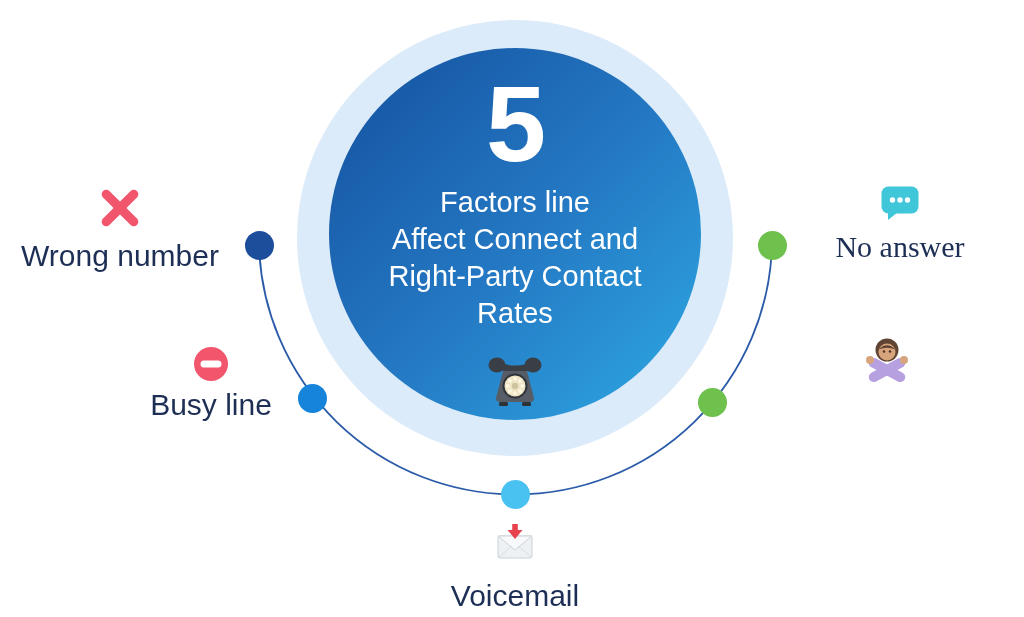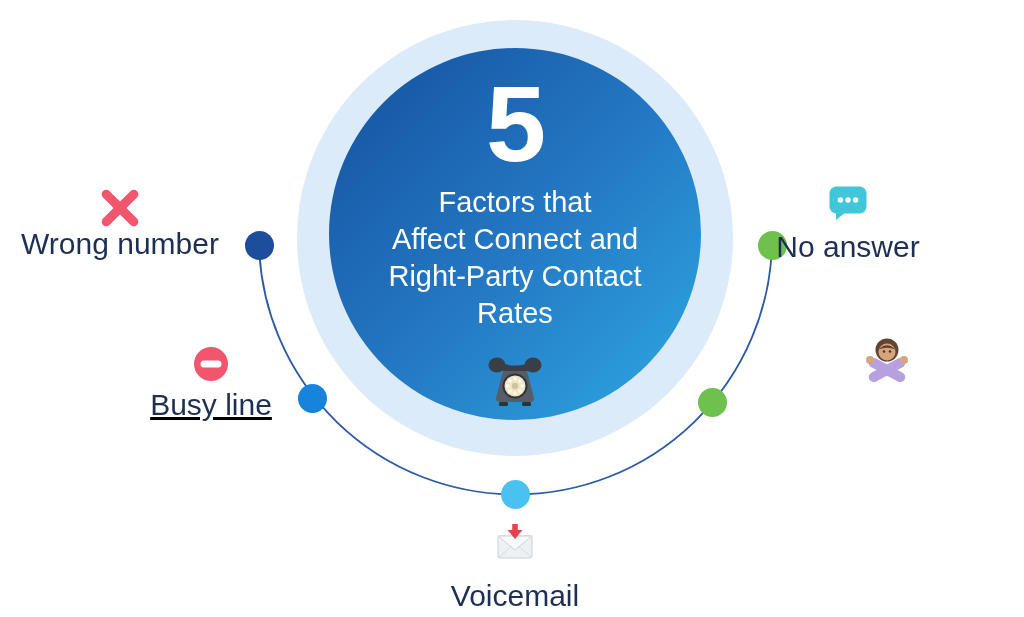--- a/index.html
+++ b/index.html
@@ -33,40 +33,40 @@
   .dot-green-lower{left:698px;top:388px;}
   .dot-green-upper{left:758px;top:231px;}
   .factor{
     position:absolute;display:flex;flex-direction:column;align-items:center;
   }
   .factor-label{
     color:#1e2f55;font-size:30px;line-height:32px;font-weight:500;
     text-align:center;white-space:pre-line;
   }
   .f-wrong-number{left:12px;top:188px;width:216px;}
-  .f-wrong-number .factor-label{margin-top:0px;}
-  .f-busy-line{left:146px;top:347px;width:130px;text-decoration:underline;}
+  .f-wrong-number .factor-label{margin-top:12px;}
+  .f-busy-line{left:146px;top:347px;width:130px;}
   .f-busy-line .factor-label{margin-top:8px;}
   .f-voicemail{left:435px;top:524px;width:160px;}
   .f-voicemail .factor-label{margin-top:20px;}
-  .f-no-answer{left:770px;top:186px;width:156px;}
+  .f-no-answer{left:822px;top:186px;width:156px;font-family:Liberation Serif, serif;}
   .f-no-answer .factor-label{margin-top:10px;}
   .f-wrong-party{left:744px;top:336px;width:286px;}
   .f-wrong-party .factor-label{margin-top:6px;}
 </style>
 </head>
 <body>
 
 <div class="canvas">
 
   <div class="halo" style="background-color: rgb(220, 235, 250);"></div>
 
   <div class="main-circle">
     <div class="big-number">5</div>
-    <div class="title-lines">Factors that
+    <div class="title-lines">Factors line
 Affect Connect and
 Right-Party Contact
 Rates</div>
     <svg class="phone" width="56" height="54" viewBox="0 0 56 54">
       <ellipse cx="10" cy="12" rx="8.5" ry="7.5" fill="#3a3f46"></ellipse>
       <ellipse cx="46" cy="12" rx="8.5" ry="7.5" fill="#3a3f46"></ellipse>
       <path d="M6 7 Q28 18 50 7 L50 14 Q28 25 6 14 Z" fill="#3a3f46"></path>
       <path d="M16 18 L40 18 L47 45 Q47 49 43 49 L13 49 Q9 49 9 45 Z" fill="#575d66"></path>
       <rect x="12" y="49" width="9" height="4" rx="1.5" fill="#2d3136"></rect>
       <rect x="35" y="49" width="9" height="4" rx="1.5" fill="#2d3136"></rect>

